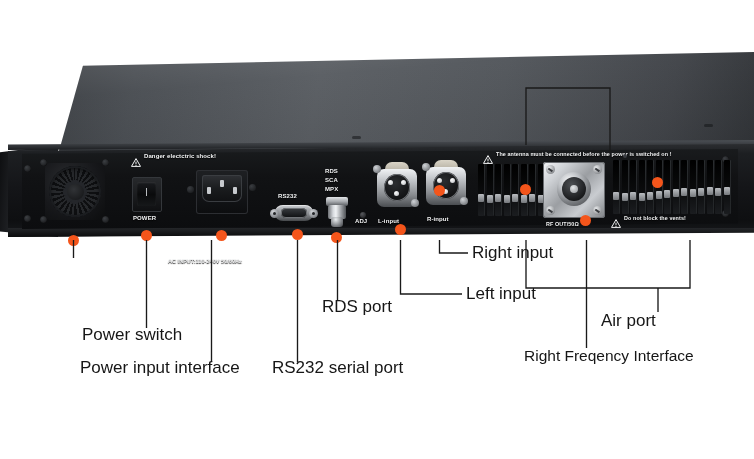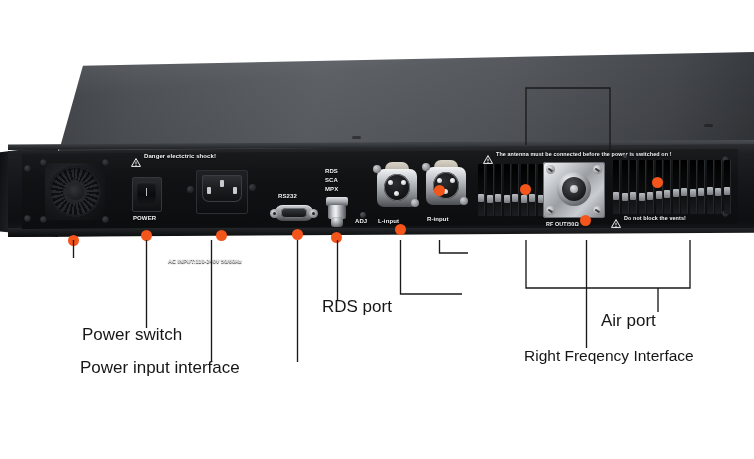--- a/index.html
+++ b/index.html
@@ -669,22 +669,25 @@
     <line x1="658" y1="288" x2="658" y2="312"></line>
 
     <polyline points="526,145 526,88 610,88 610,152"></polyline>
   </svg>
 
 
   <div class="callout-label" style="left:80px;  top:358px;">Power input interface</div>
 
   <div class="callout-label" style="left:82px;  top:325px;">Power switch</div>
 
+  <div class="callout-label" style="left:272px; top:358px;">RS232 serial port</div>
 
   <div class="callout-label" style="left:322px; top:297px;">RDS port</div>
 
-
+  <div class="callout-label" style="left:466px; top:284px;">Left input</div>
+
+  <div class="callout-label" style="left:472px; top:243px;">Right input</div>
 
   <div class="callout-label small" style="left:524px; top:347px;">Right Freqency Interface</div>
 
   <div class="callout-label" style="left:601px; top:311px;">Air port</div>
 
 </div>
 
 </body></html>

